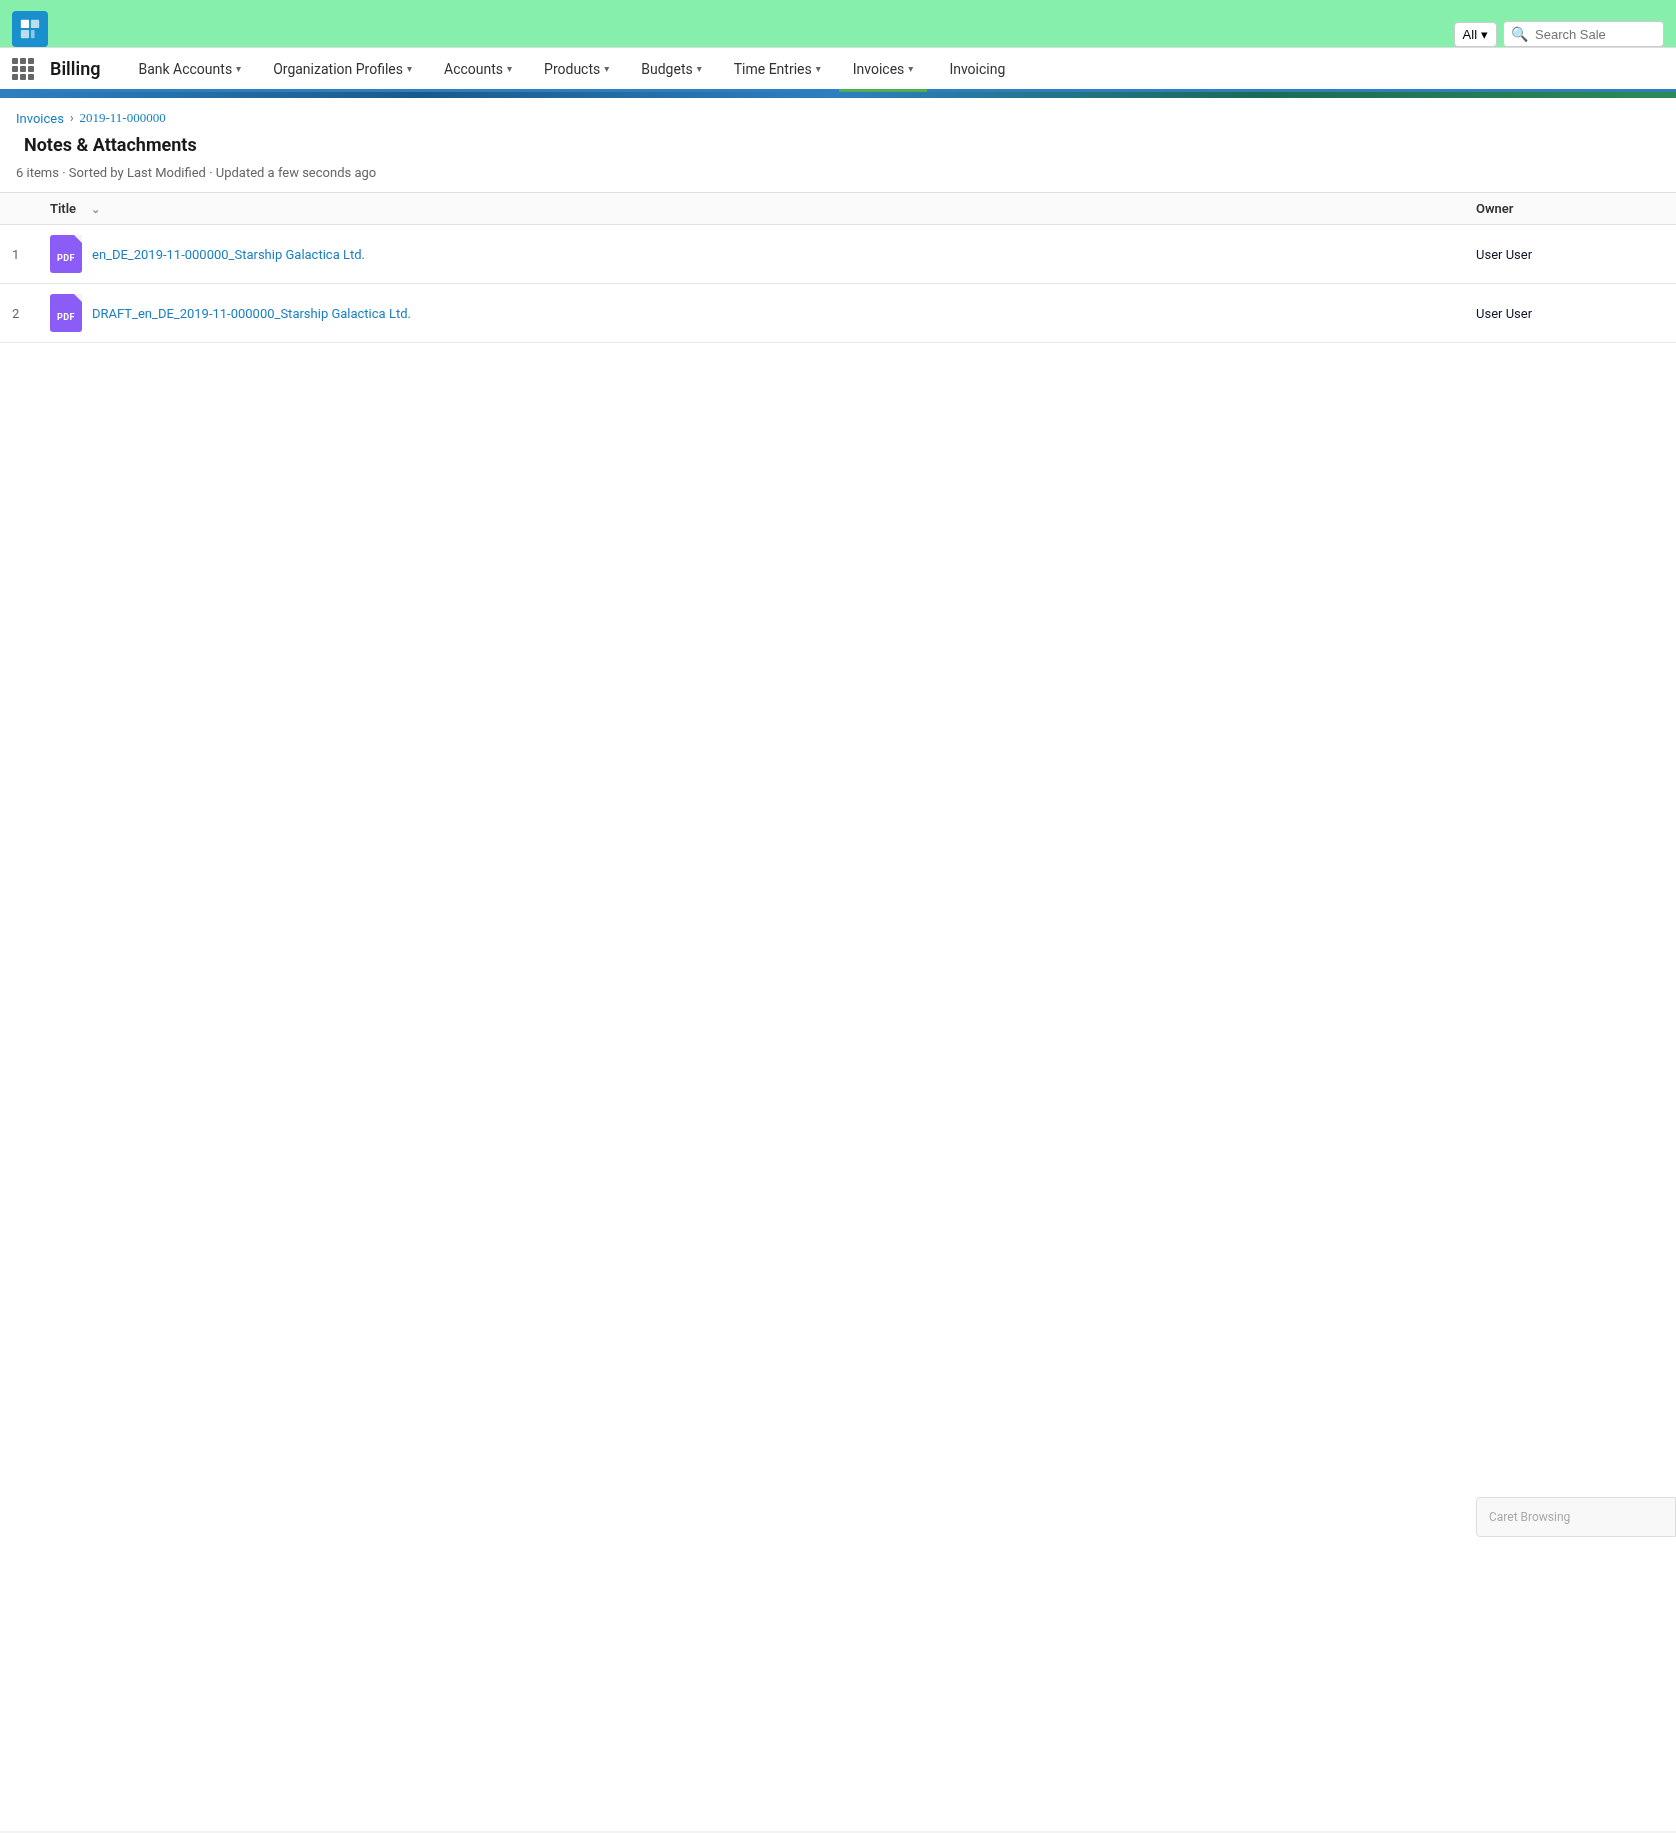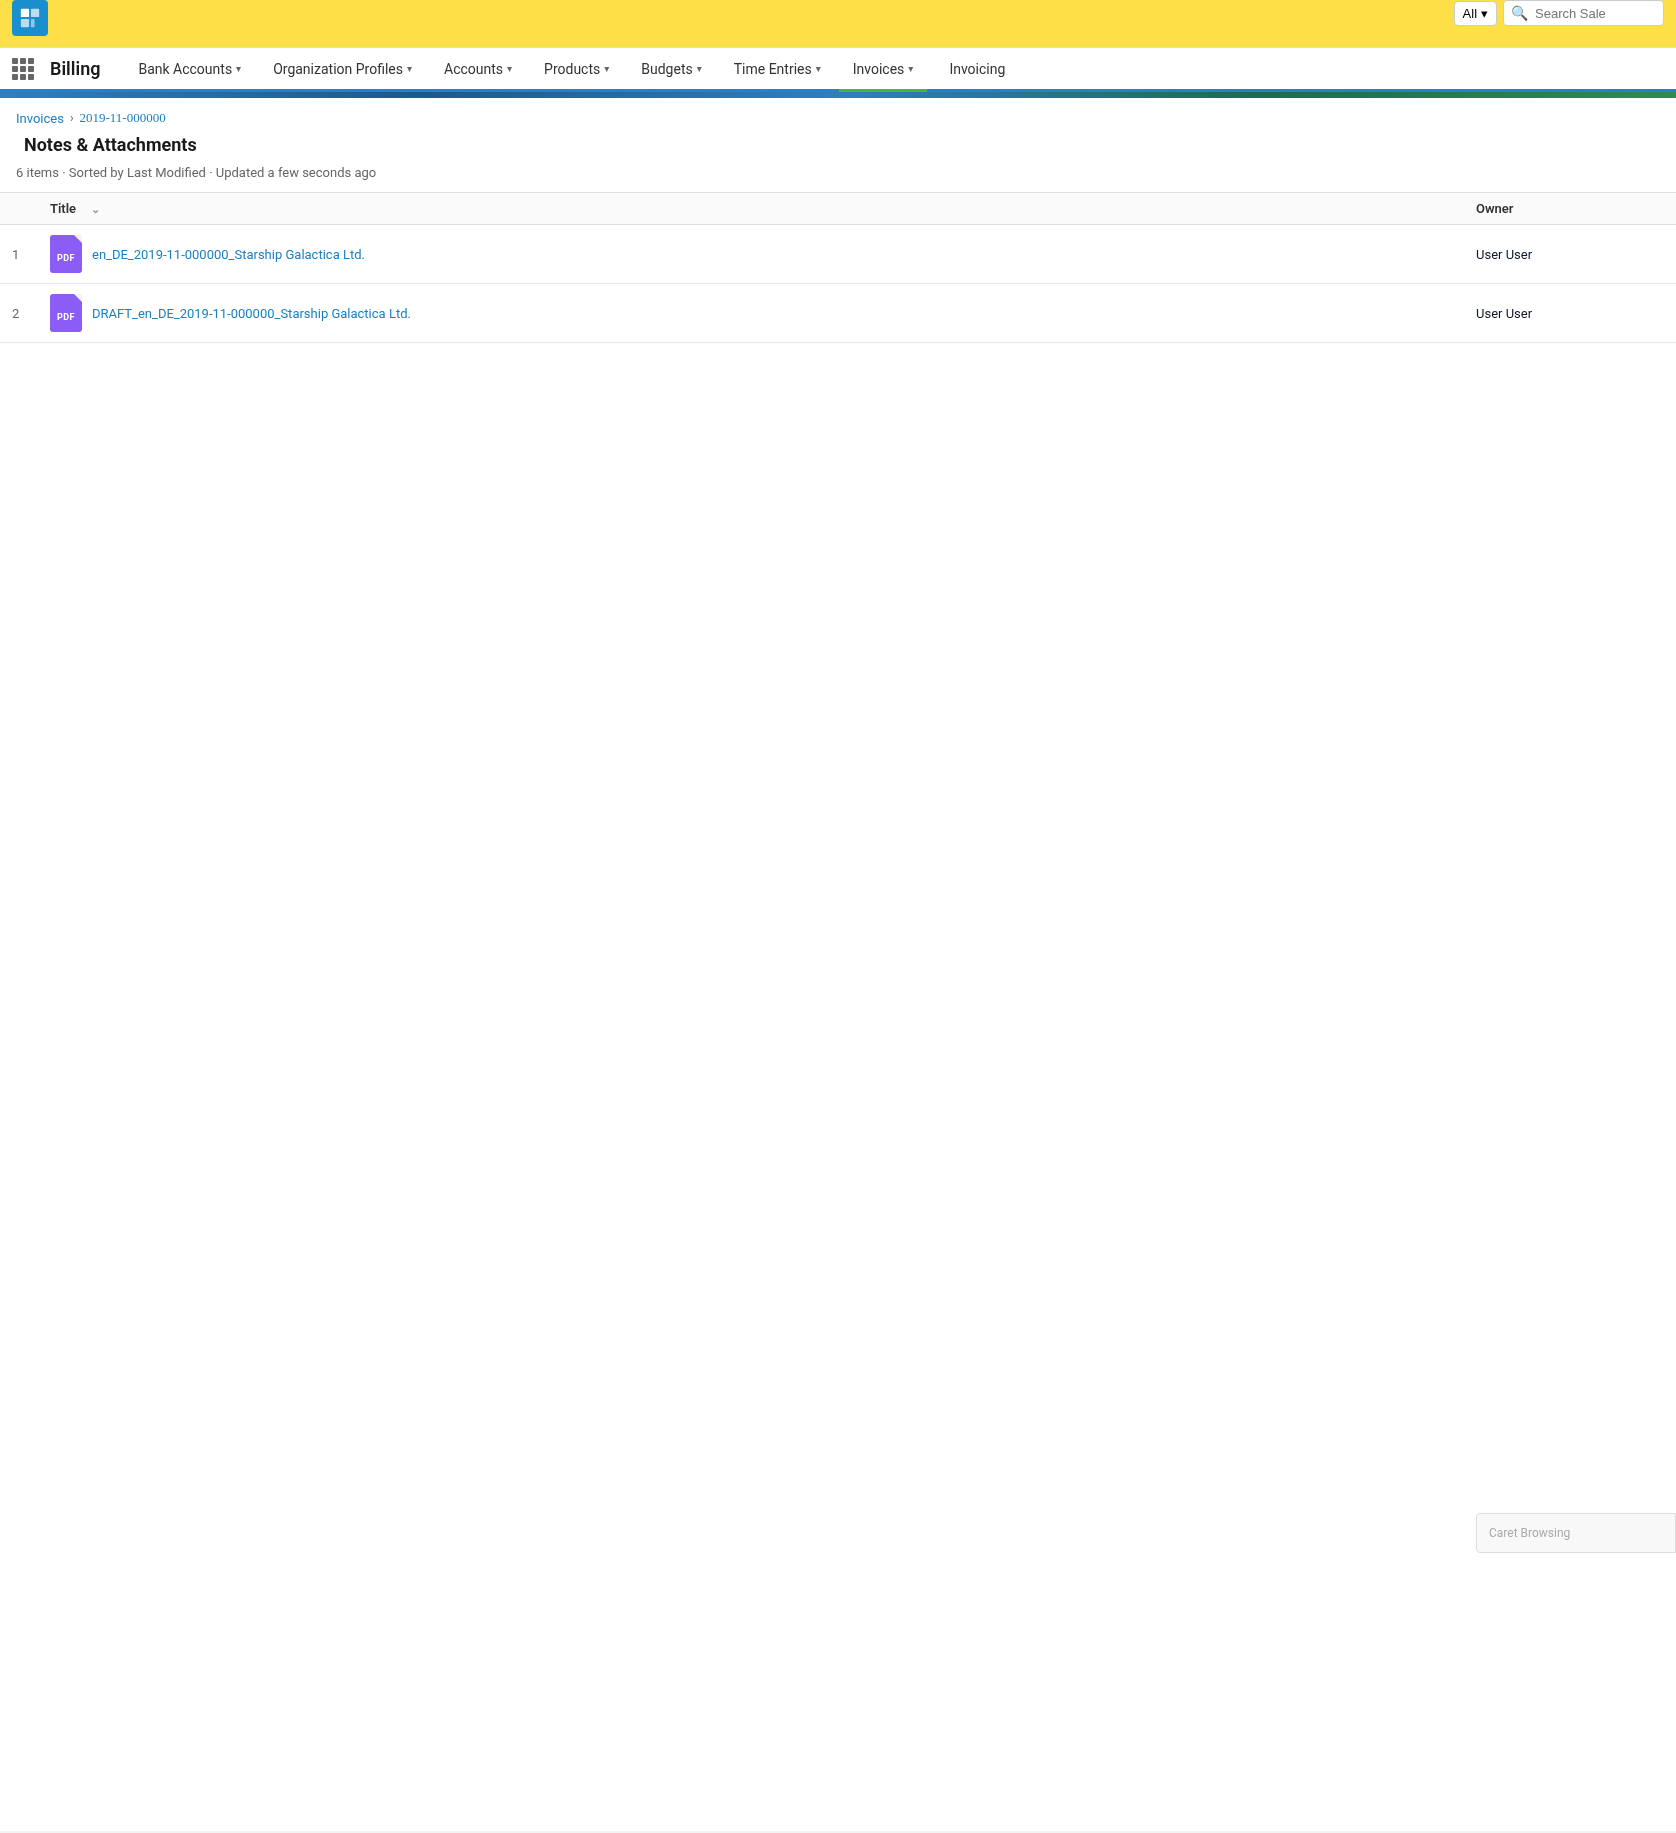--- a/index.html
+++ b/index.html
@@ -1,22 +1,22 @@
 <!DOCTYPE html>
 <html><head>
   <meta charset="utf-8">
   <style>
     * { box-sizing: border-box; margin: 0; padding: 0; }
     body { font-family: -apple-system, BlinkMacSystemFont, 'Segoe UI', Roboto, sans-serif; font-size: 14px; color: #333; background: #f3f3f3; }
 
     
     .top-bar {
       display: flex;
-      align-items: flex-start;
-      background: #fde047;
+      align-items: flex-end;
+      background: #86efac;
       height: 48px;
       padding: 0 12px;
       border-bottom: 1px solid #ddd;
       position: relative;
     }
     .app-logo {
       width: 36px;
       height: 36px;
       background: #1a8fcd;
       border-radius: 4px;
@@ -263,21 +263,21 @@
       width: 200px;
       color: #0f172a;
       font-size: 13px;
       padding-right: 16px;
       cursor: pointer;
     }
 
     
     .caret-tooltip {
       position: fixed;
-      bottom: 280px;
+      bottom: 296px;
       right: 0;
       width: 200px;
       background: #f8f8f8;
       border: 1px solid #ddd;
       border-radius: 4px 0 0 4px;
       padding: 12px;
       font-size: 12px;
       color: #aaa;
     }
   </style>

